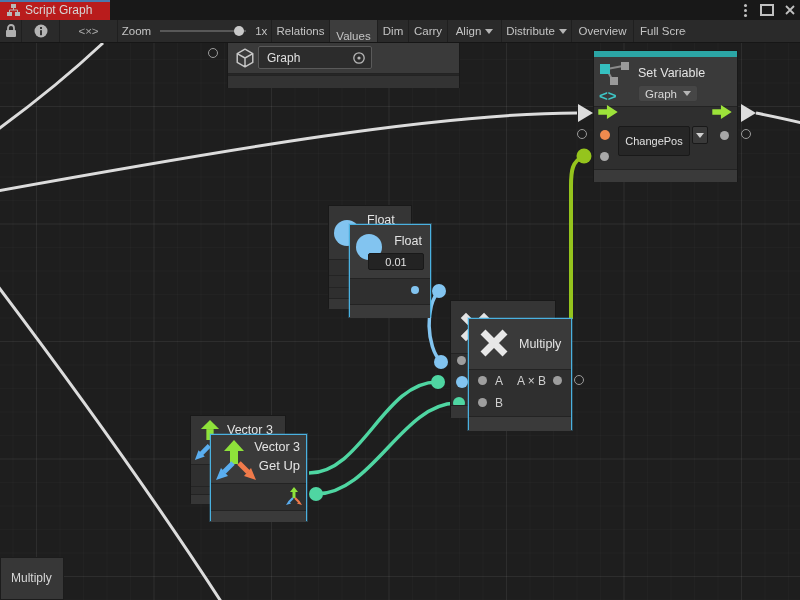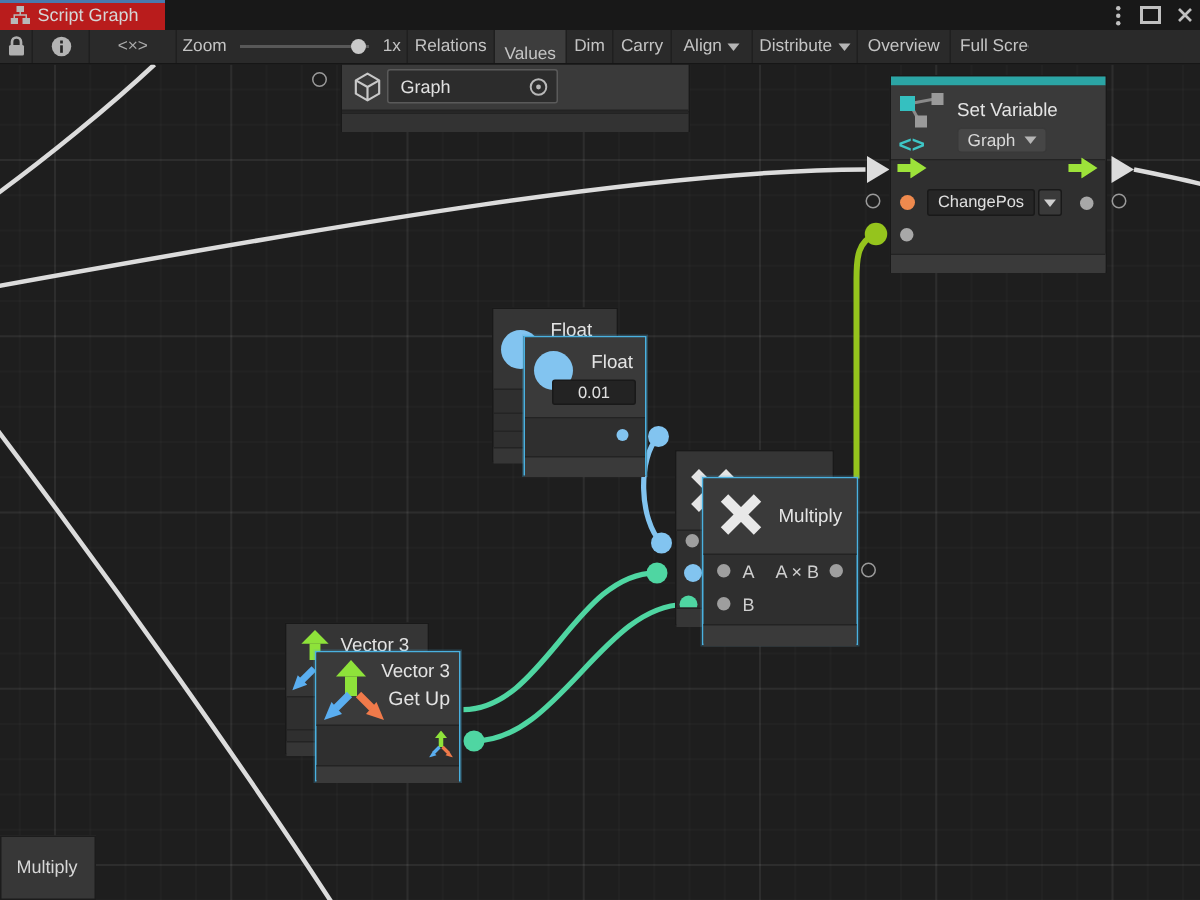--- a/index.html
+++ b/index.html
@@ -112,21 +112,21 @@
       </div>
     </div>
 
     <svg style="position:absolute;left:4px;top:54px;" width="20" height="14" viewBox="0 0 18 13">
       <path d="M0,4 h8 v-4 l10,6.5 l-10,6.5 v-4 h-8 z" fill="#9de33a"></path>
     </svg>
     <svg style="position:absolute;left:118px;top:54px;" width="20" height="14" viewBox="0 0 18 13">
       <path d="M0,4 h8 v-4 l10,6.5 l-10,6.5 v-4 h-8 z" fill="#9de33a"></path>
     </svg>
     <div class="dot" style="left:6px;top:79px;width:10px;height:10px;background:#ef8a4e;"></div>
-    <div class="vfield" style="left:24px;top:75px;width:72px;height:18px;">
+    <div class="vfield" style="left:24px;top:75px;width:72px;height:30px;">
       <span>ChangePos</span>
     </div>
     <div style="position:absolute;left:98px;top:75px;width:16px;height:18px;background:#3a3a3a;border:1px solid #191919;border-radius:2px;box-sizing:border-box;display:flex;align-items:center;justify-content:center;">
       <span class="caret" style="border-top-color:#cfcfcf;"></span>
     </div>
     <div class="dot" style="left:126px;top:80px;width:9px;height:9px;background:#a8a8a8;"></div>
     <div class="dot" style="left:6px;top:101px;width:9px;height:9px;background:#a8a8a8;"></div>
     <div class="ftr" style="top:118px;height:12px;"></div>
   </div>
   <div class="ring" style="left:577px;top:129px;"></div>

